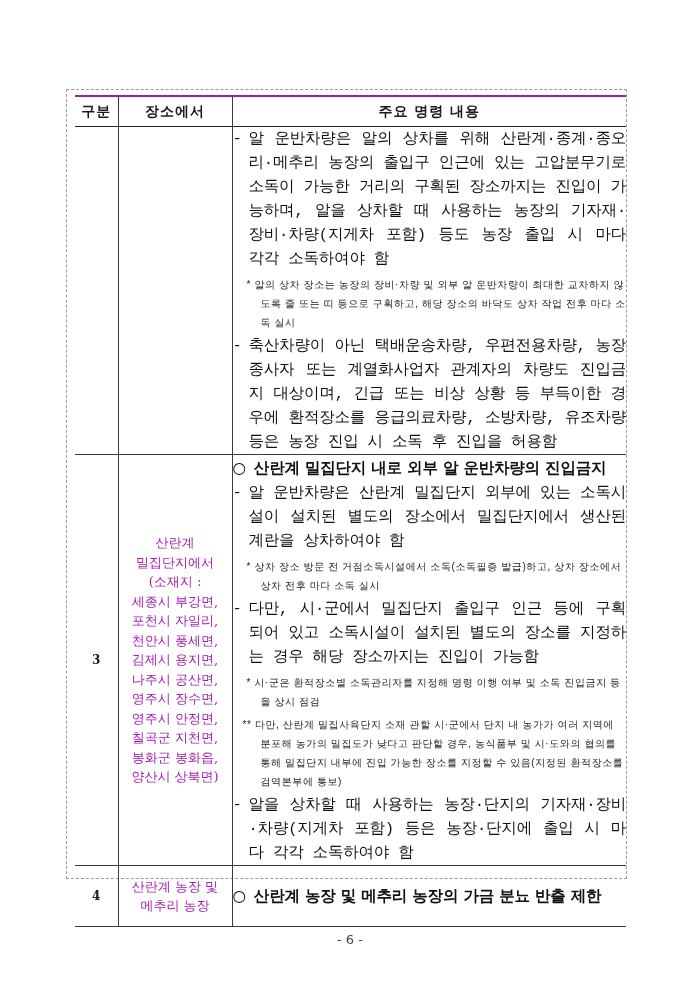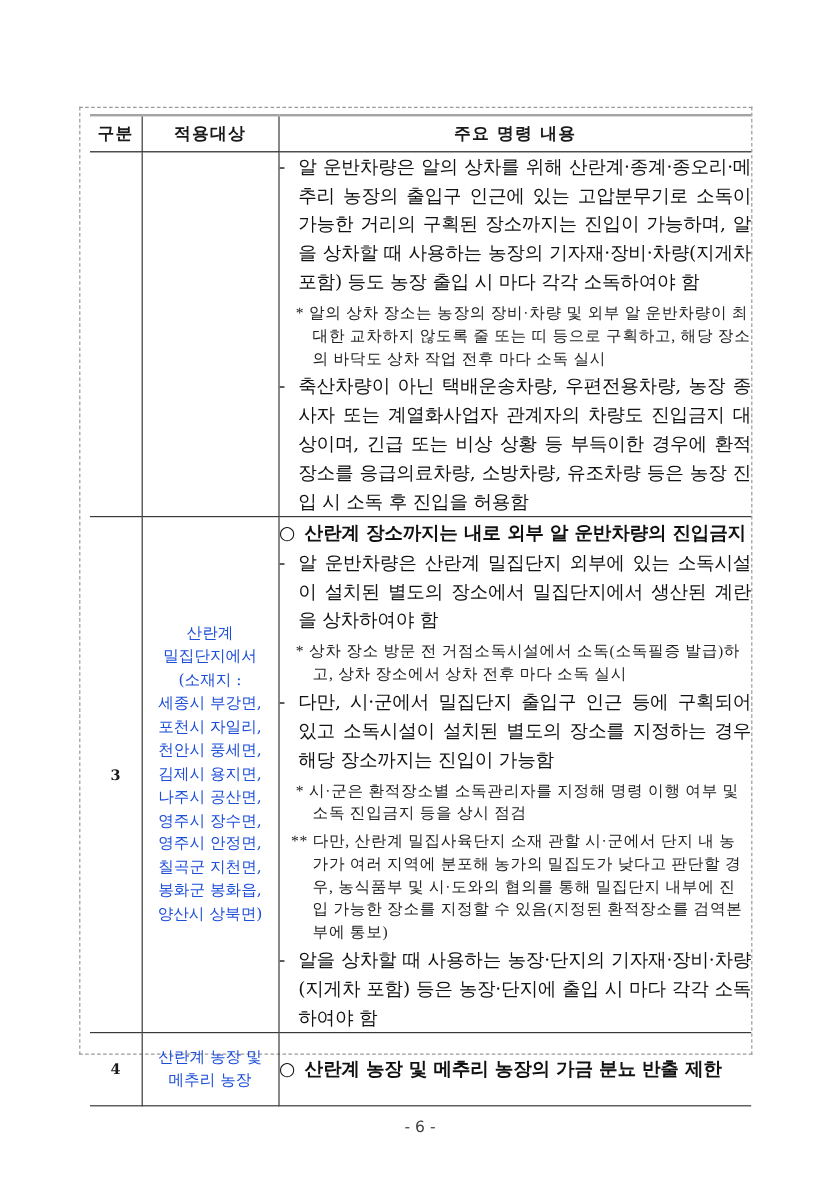--- a/index.html
+++ b/index.html
@@ -3,32 +3,32 @@
 <meta charset="utf-8">
 <style>
   html, body { margin:0; padding:0; background:#ffffff; }
   body { width:700px; height:990px; position:relative; overflow:hidden;
          font-family:"DejaVu Serif","Liberation Serif",serif; color:#1a1a1a; }
   .frame { position:absolute; left:66px; top:89px; width:561px; height:790px;
            border:1px dashed #9a9a9a; box-sizing:border-box; }
   table.main { position:absolute; left:75px; top:95px; width:551px;
                border-collapse:collapse; table-layout:fixed; }
   table.main td, table.main th { border:1px solid #3a3a3a; padding:0; vertical-align:middle; }
-  table.main tr:first-child th { border-top:2px solid #a3a3a3; border-bottom:1.5px solid #222; }
+  table.main tr:first-child th { border-top:2px solid #a21caf; border-bottom:1.5px solid #222; }
   table.main td:first-child, table.main th:first-child { border-left:none; }
   table.main td:last-child, table.main th:last-child { border-right:none;margin-left:44px; }
   th { font-weight:bold; font-size:14px; height:29px; text-align:center; letter-spacing:1px; }
   .c1 { width:43px; } .c2 { width:114px; } .c3 { width:394px; }
   .num { text-align:center; font-size:12px; font-weight:bold; }
-  .target { text-align:center; font-size:13px; line-height:19.5px; color:#1d4ed8; }
+  .target { text-align:center; font-size:13px; line-height:19.5px; color:#a21caf; }
   .content { padding:4px 6px 4px 8px; vertical-align:top !important; }
   .dash { font-size:15.5px; line-height:24px; padding-left:16px; text-indent:-16px; margin:0; color:#111;
-          text-align:justify; letter-spacing:-0.2px; }
+          text-align:justify; letter-spacing:-0.2px;font-family:Liberation Mono, monospace; }
   .dash .mark { display:inline-block; width:16px; text-indent:0; }
-  .note { font-family:Liberation Serif, serif; font-size:13px; line-height:19px;
+  .note { font-family:Liberation Sans, sans-serif; font-size:10px; line-height:19px;
           padding-left:28px; text-indent:-14px; margin:4px 0 2px 0; color:#222; letter-spacing:0.6px; }
   .note2 { padding-left:28px; text-indent:-18px; }
   .circle { font-family:"DejaVu Sans","Liberation Sans",sans-serif; font-weight:bold; font-size:15.5px;
             line-height:26px; margin:0; color:#111; letter-spacing:-0.2px; }
   .circle .mark { font-weight:normal; margin-right:8px; }
   .pagenum { position:absolute; left:0; right:0; top:932px; text-align:center;
              font-family:"DejaVu Sans","Liberation Sans",sans-serif; font-size:13px; color:#444; }
 </style>
 </head>
 <body>
@@ -37,21 +37,21 @@
 
 <table class="main">
   <colgroup>
       <col class="c1">
       <col class="c2">
       <col class="c3">
     </colgroup>
   <tbody>
       <tr>
     <th>구분</th>
-    <th>적용대상</th>
+    <th>장소에서</th>
     <th>주요 명령 내용</th>
   </tr>
 
   <tr style="height:288px;">
     <td class="num"></td>
     <td class="target"></td>
     <td class="content">
       <p class="dash"><span class="mark">-</span><span>알 운반차량은 알의 상차를 위해 산란계·종계·종오리·메추리 농장의 출입구 인근에 있는 고압분무기로 소독이 가능한 거리의 구획된 장소까지는 진입이 가능하며, 알을 상차할 때 사용하는 농장의 기자재·장비·차량(지게차 포함) 등도 농장 출입 시 마다 각각 소독하여야 함</span></p>
       <p class="note"><span>*</span> <span>알의 상차 장소는 농장의 장비·차량 및 외부 알 운반차량이 최대한 교차하지 않도록 줄 또는 띠 등으로 구획하고, 해당 장소의 바닥도 상차 작업 전후 마다 소독 실시</span></p>
       <p class="dash"><span class="mark">-</span><span>축산차량이 아닌 택배운송차량, 우편전용차량, 농장 종사자 또는 계열화사업자 관계자의 차량도 진입금지 대상이며, 긴급 또는 비상 상황 등 부득이한 경우에 환적장소를 응급의료차량, 소방차량, 유조차량 등은 농장 진입 시 소독 후 진입을 허용함</span></p>
@@ -69,21 +69,21 @@
       <div>천안시 풍세면,</div>
       <div>김제시 용지면,</div>
       <div>나주시 공산면,</div>
       <div>영주시 장수면,</div>
       <div>영주시 안정면,</div>
       <div>칠곡군 지천면,</div>
       <div>봉화군 봉화읍,</div>
       <div>양산시 상북면)</div>
     </td>
     <td class="content">
-      <p class="circle"><span class="mark">○</span><span>산란계 장소까지는 내로 외부 알 운반차량의 진입금지</span></p>
+      <p class="circle"><span class="mark">○</span><span>산란계 밀집단지 내로 외부 알 운반차량의 진입금지</span></p>
       <p class="dash"><span class="mark">-</span><span>알 운반차량은 산란계 밀집단지 외부에 있는 소독시설이 설치된 별도의 장소에서 밀집단지에서 생산된 계란을 상차하여야 함</span></p>
       <p class="note"><span>*</span> <span>상차 장소 방문 전 거점소독시설에서 소독(소독필증 발급)하고, 상차 장소에서 상차 전후 마다 소독 실시</span></p>
       <p class="dash"><span class="mark">-</span><span>다만, 시·군에서 밀집단지 출입구 인근 등에 구획되어 있고 소독시설이 설치된 별도의 장소를 지정하는 경우 해당 장소까지는 진입이 가능함</span></p>
       <p class="note"><span>*</span> <span>시·군은 환적장소별 소독관리자를 지정해 명령 이행 여부 및 소독 진입금지 등을 상시 점검</span></p>
       <p class="note note2"><span>**</span> <span>다만, 산란계 밀집사육단지 소재 관할 시·군에서 단지 내 농가가 여러 지역에 분포해 농가의 밀집도가 낮다고 판단할 경우, 농식품부 및 시·도와의 협의를 통해 밀집단지 내부에 진입 가능한 장소를 지정할 수 있음(지정된 환적장소를 검역본부에 통보)</span></p>
       <p class="dash"><span class="mark">-</span><span>알을 상차할 때 사용하는 농장·단지의 기자재·장비·차량(지게차 포함) 등은 농장·단지에 출입 시 마다 각각 소독하여야 함</span></p>
     </td>
   </tr>
 
   <tr style="height:61px;">

